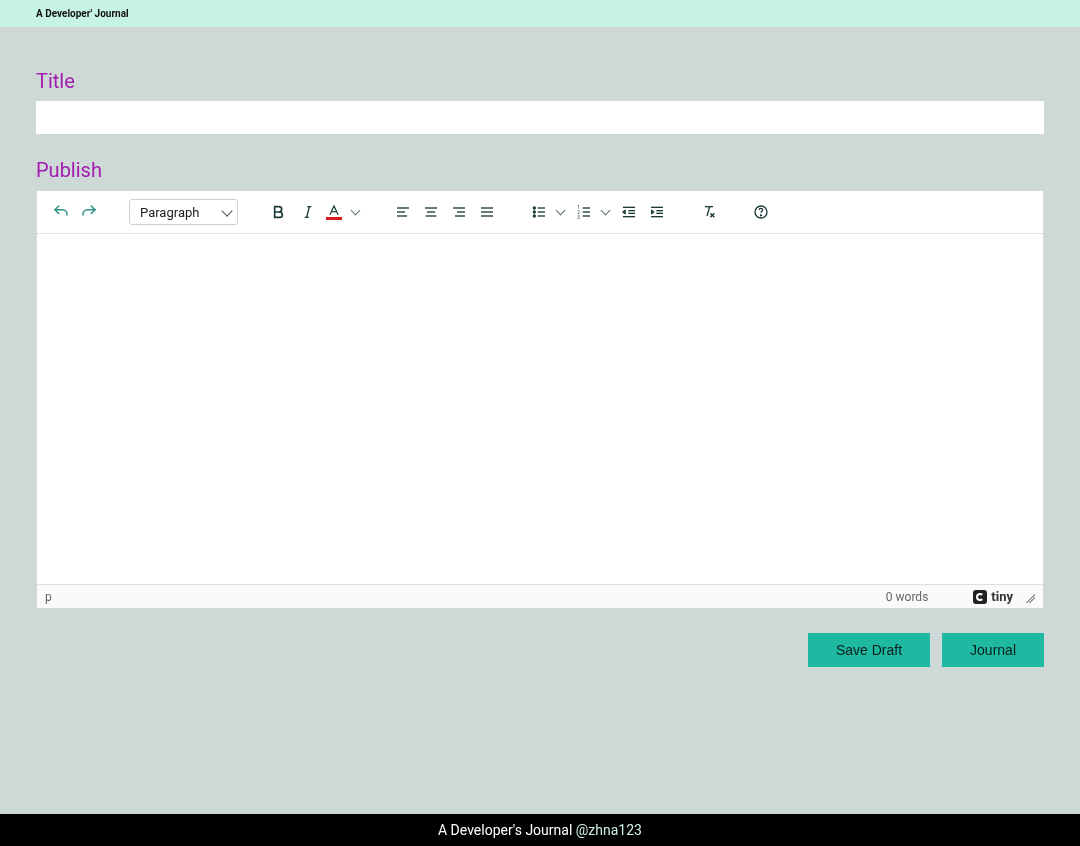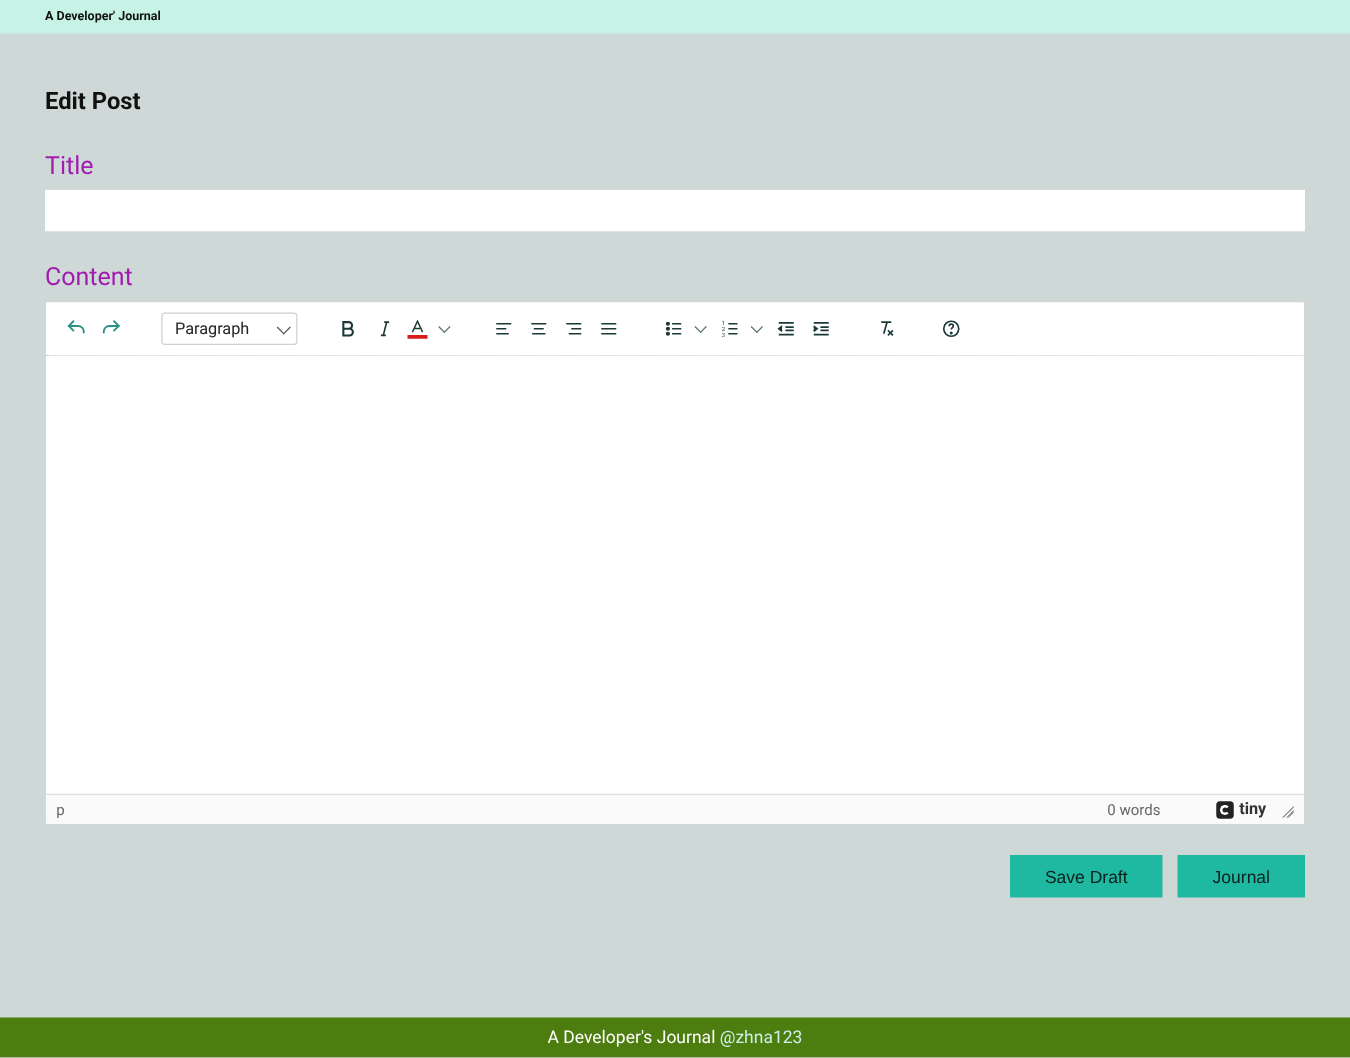--- a/index.html
+++ b/index.html
@@ -162,42 +162,41 @@
   .btn {
     background: #1fb8a1;
     color: #0b1f1c;
     border: none;
     padding: 9px 28px;
     font-size: 14px;
     cursor: pointer;
   }
   
   .footer {
-    background: #4d7c0f;
+    background: #000000;
     color: #fff;
     text-align: center;
     font-size: 14px;
     padding: 8px 0;
   }
   .footer .handle { color: #cfeee9; }
 </style>
 </head>
 <body>
 
 <div class="topbar">
   <span>A Developer' Journal</span>
 </div>
 
 <div class="main">
-  <h1 class="page-title">Edit Post</h1>
 
   <div class="field-label">Title</div>
   <input class="title-input" type="text" value="" style="">
 
-  <div class="field-label">Content</div>
+  <div class="field-label">Publish</div>
 
   <div class="editor">
 
     <div class="toolbar">
 
       <div class="tb-group">
         <span class="tb-btn" title="Undo">
           <svg width="18" height="18" viewBox="0 0 24 24" fill="none" stroke="#2a9186" stroke-width="2" stroke-linecap="round" stroke-linejoin="round">
               <path d="M9 14l-5-5 5-5"></path>
               <path d="M4 9h10a6 6 0 0 1 6 6v1"></path>

